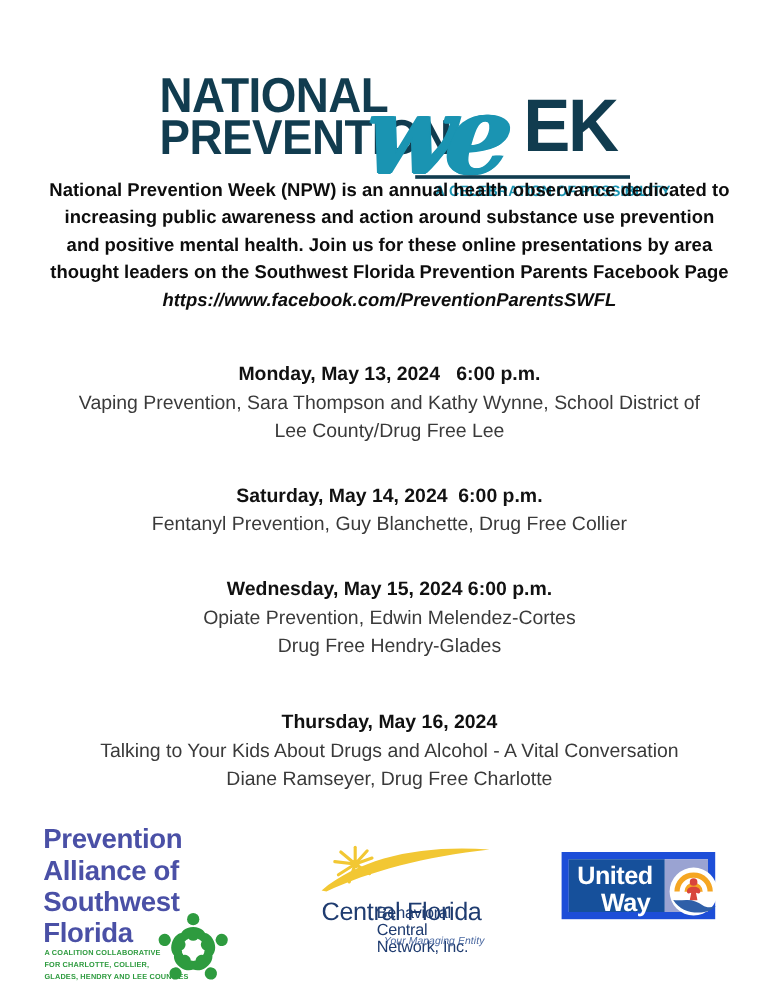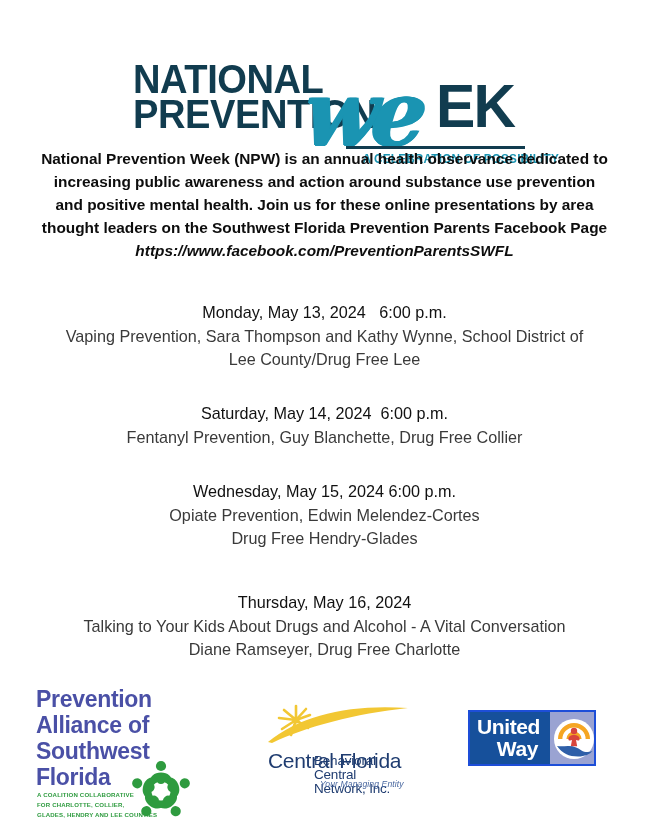--- a/index.html
+++ b/index.html
@@ -119,21 +119,21 @@
     top: 300px;
     width: 609px;
     text-align: center;
   }
   .event {
     margin-bottom: 30px;
   }
   .event:last-child { margin-bottom: 0; margin-top: 40px; }
   .event-head {
     font-size: 16.2px;
-    font-weight: normal;
+    font-weight: bold;
     color: #111111;
     line-height: 1.55;
     white-space: pre;
   }
   .event-desc {
     font-size: 16.2px;
     font-weight: normal;
     color: #3a3a3a;
     line-height: 1.42;
   }
@@ -227,21 +227,21 @@
   }
 
   
   .uw {
     position: absolute;
     left: 468px;
     top: 34px;
     width: 128px;
     height: 56px;
     display: flex;
-    border: 2px solid #1d4ed8;
+    border: 6px solid #1d4ed8;
     box-sizing: border-box;
   }
   .uw-left {
     width: 80px;
     background: #16509b;
     position: relative;
   }
   .uw-text {
     position: absolute;
     left: 0; top: 4px;

